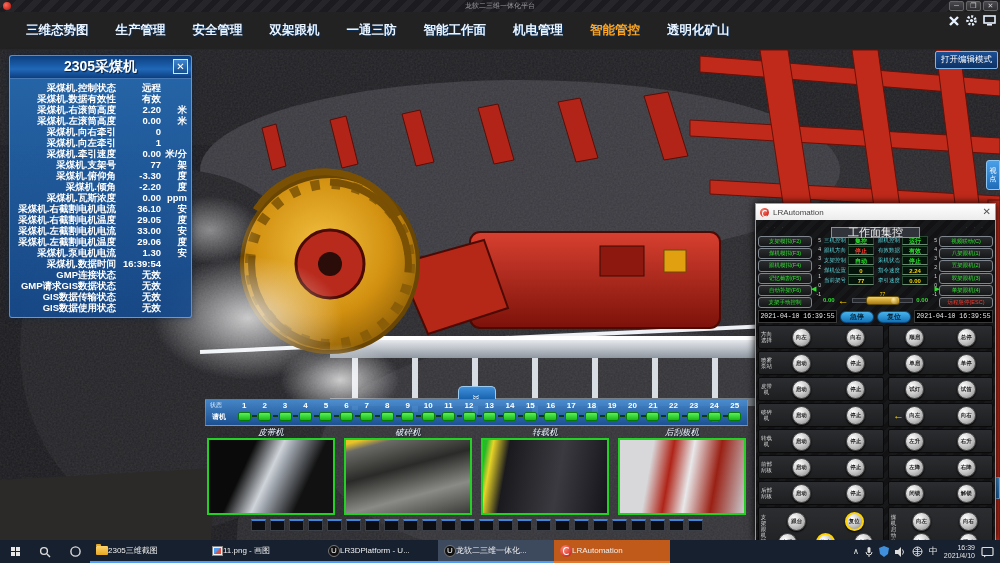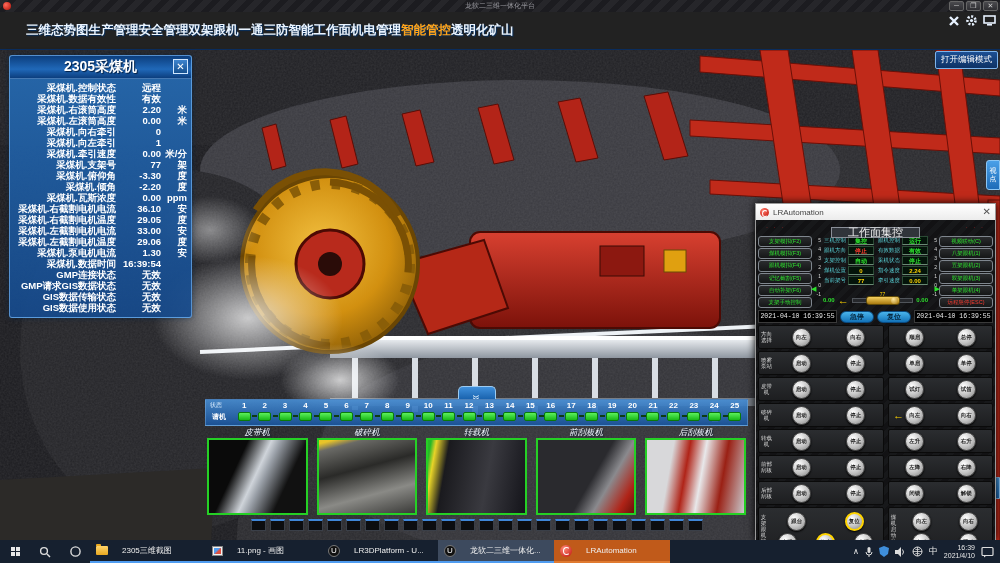--- a/index.html
+++ b/index.html
@@ -19,21 +19,21 @@
   .navbar{position:absolute;left:0;top:12px;width:1000px;height:38px;z-index:60;
     background:linear-gradient(#2f7cc8,#11averline 0%),linear-gradient(180deg,#3e8ad4 0%,#1a5ca8 45%,#0b3c7c 100%);
     border-bottom:1px solid #0a2c5c;display:flex;align-items:center;}
   .brand{display:flex;align-items:center;margin-left:8px;}
   .dragon{width:30px;height:30px;border-radius:50%;background:radial-gradient(circle at 35% 30%,#bfeaff,#2aa0dc 55%,#0a5c9c);
     border:2px solid #cfeaff;position:relative;flex:0 0 auto;}
   .dragon:after{content:"";position:absolute;left:7px;top:5px;width:14px;height:18px;border-radius:50%;
     border:3px solid #0a4c8c;border-right-color:transparent;border-top-color:transparent;transform:rotate(35deg);}
   .brandname{color:#fff;font-weight:bold;font-size:16.5px;margin-left:8px;letter-spacing:1px;
     text-shadow:1px 1px 2px #062a55;white-space:nowrap;}
-  .navitems{display:flex;margin-left:26px;}
+  .navitems{display:flex;gap:27px;margin-left:26px;}
   .navitem{color:#eaf4ff;font-size:12.5px;font-weight:bold;white-space:nowrap;text-shadow:1px 1px 1px #08305f;cursor:pointer;}
   .navitem.active{color:#ffa41b;}
   .navtools{position:absolute;right:4px;top:2px;display:flex;gap:5px;align-items:center;}
   .navtools svg{display:block;}
   .editbtn{position:absolute;right:2px;top:51px;z-index:60;background:linear-gradient(#1c4f93,#0e3265);
     border:1px solid #7db4ec;color:#fff;font-size:8.5px;padding:2px 5px;border-radius:2px;white-space:nowrap;}
 
   
   .viewport{position:absolute;left:0;top:50px;width:1000px;height:513px;z-index:1;}
 
@@ -146,21 +146,21 @@
   .lr-row.dbl{height:50px;}
   .dbl .stack{flex:1;display:flex;flex-direction:column;justify-content:space-around;height:100%;padding:3px 0;}
   .dbl .stack .r{display:flex;justify-content:space-around;}
 
   
   .taskbar{position:absolute;left:0;bottom:0;width:1000px;height:23px;background:#16202f;z-index:70;
     display:flex;align-items:stretch;}
   .tb-ico{width:30px;display:flex;align-items:center;justify-content:center;}
   .winlogo{display:grid;grid-template-columns:4px 4px;grid-template-rows:4px 4px;gap:1px;}
   .winlogo i{background:#e8e8e8;}
-  .tb-item{width:116px;display:flex;align-items:center;gap:14px;padding:0 6px;border-bottom:2px solid #4f9cf0;
+  .tb-item{width:116px;display:flex;align-items:center;gap:0;padding:0 6px;border-bottom:2px solid #4f9cf0;
     color:#eee;font-size:8px;white-space:nowrap;overflow:hidden;}
   .tb-item.active{background:#3d4a5e;}
   .tb-item.orange{background:#c05a1a;border-bottom-color:#e07a30;}
   .tb-item .lbl{overflow:hidden;text-overflow:ellipsis;}
   .ic-folder{width:12px;height:9px;background:linear-gradient(#ffd46a,#e8a820);border-radius:1px;position:relative;flex:0 0 auto;}
   .ic-folder:before{content:"";position:absolute;left:0;top:-2px;width:5px;height:2px;background:#e8a820;border-radius:1px 1px 0 0;}
   .ic-paint{width:11px;height:10px;background:#f2f2f2;border:1px solid #888;position:relative;flex:0 0 auto;}
   .ic-paint:before{content:"";position:absolute;left:1px;top:1px;width:7px;height:6px;
     background:linear-gradient(135deg,#4f9cf0 40%,#e05040 60%);}
   .ic-unreal{width:12px;height:12px;border-radius:50%;background:#111;border:1px solid #777;color:#fff;
@@ -537,24 +537,20 @@
         </div>
         <div class="cam">
      <div class="cam-label">破碎机</div>
      <div class="cam-img" style="background:linear-gradient(165deg,#e8c428 4%,#6a6a66 12%,#2a2a28 40%,#8a8a86 70%,#3a3a38 100%)"></div>
         </div>
         <div class="cam">
      <div class="cam-label">转载机</div>
      <div class="cam-img" style="background:linear-gradient(100deg,#28b828 3%,#e8d428 8%,#1a1a1e 20%,#3a3a40 60%,#14141a 100%)"></div>
         </div>
         <div class="cam">
-     <div class="cam-label">前刮板机</div>
-     <div class="cam-img" style="background:linear-gradient(120deg,#2a2a2e 55%,#8a8a8e 70%,#b02418 88%,#6a1008 100%)"></div>
-        </div>
-        <div class="cam">
      <div class="cam-label">后刮板机</div>
      <div class="cam-img" style="background:linear-gradient(100deg,#d8d8da 25%,#b02418 40%,#e8e8ea 55%,#9a2014 75%,#c8c8cc 100%)"></div>
         </div>
       </div>
     <div class="film">
         <div class="cell"></div>
         <div class="cell"></div>
         <div class="cell"></div>
         <div class="cell"></div>
         <div class="cell"></div>

